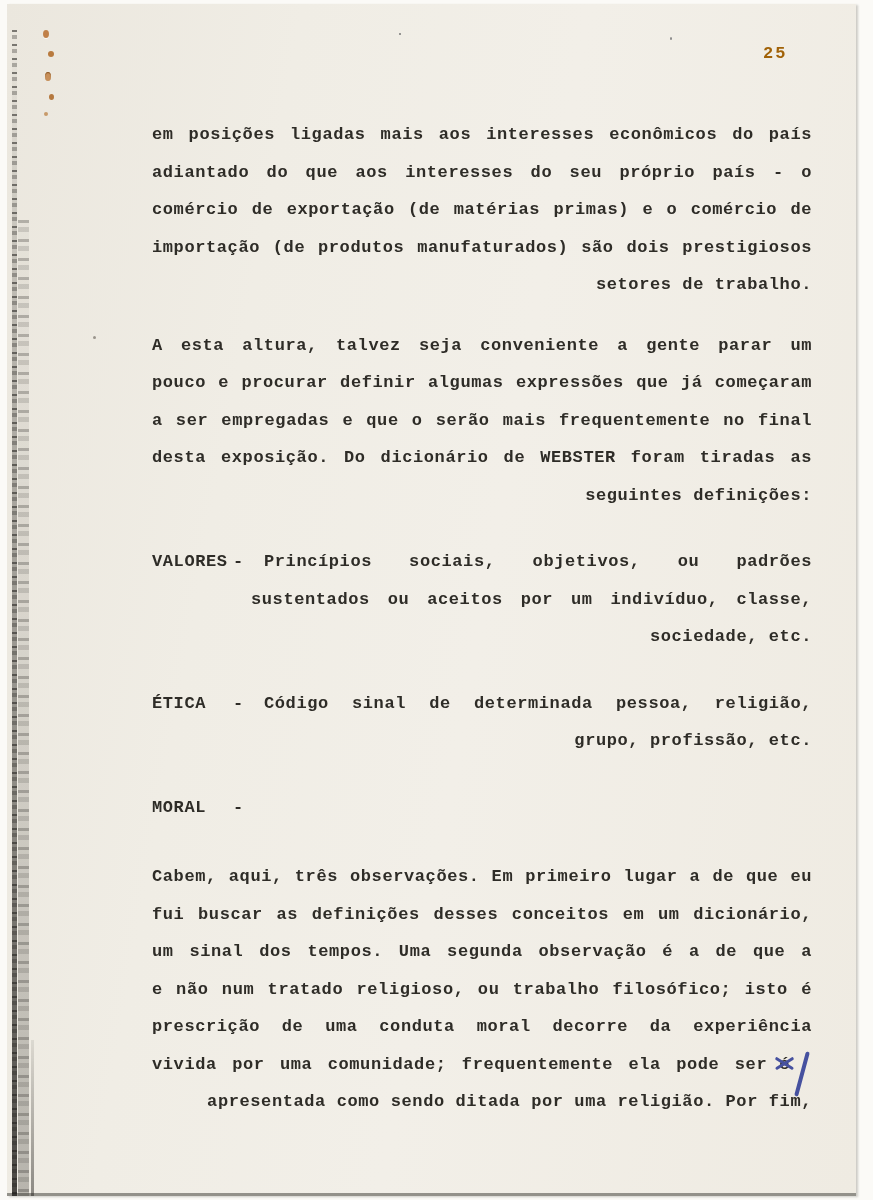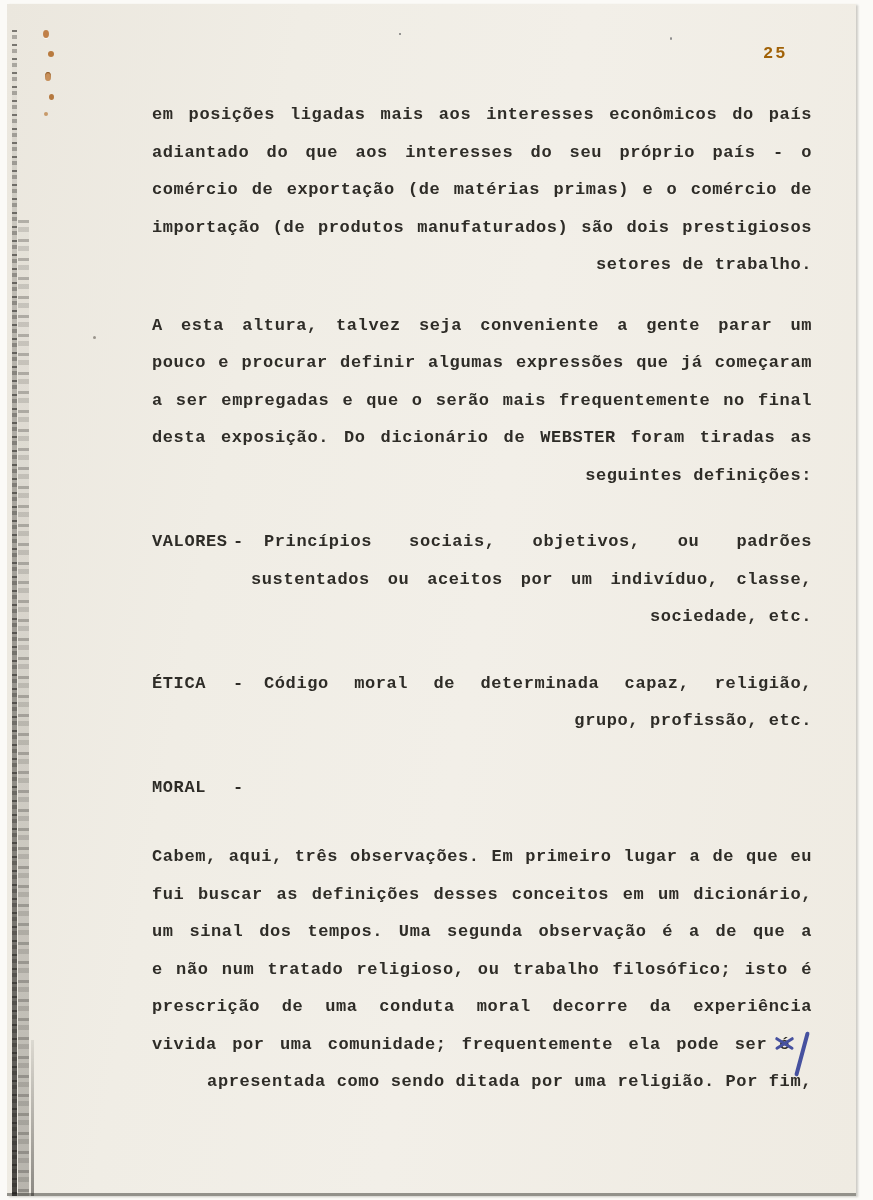--- a/index.html
+++ b/index.html
@@ -46,21 +46,21 @@
   .speck.r5{left:37px;top:108px;width:4px;height:4px;background:#c89a6a;}
   .speck.g1{left:392px;top:29px;width:2px;height:2px;background:#777;}
   .speck.g2{left:663px;top:33px;width:2px;height:3px;background:#888;}
   .speck.g3{left:86px;top:332px;width:3px;height:3px;background:#9a958c;}
   
   .pageno{
     position:absolute;left:763px;top:44px;
     font-size:17px;font-weight:bold;color:#a16207;letter-spacing:2px;
   }
   .content{
-    position:absolute;left:152px;top:96px;width:660px;
+    position:absolute;left:152px;top:116px;width:660px;
     font-size:17px;line-height:37.5px;letter-spacing:.6px;
     font-weight:bold;color:#2e2c27;
   }
   .para{margin:0 0 23px 0;}
   .tline{text-align:right;}
   .just{text-align:justify;text-align-last:justify;}
   
   .def-row{display:flex;margin-top:29px;}
   .def-term{width:74px;flex:none;}
   .def-dash{width:25px;flex:none;text-align:center;}
@@ -137,21 +137,21 @@
           </div>
         <div class="tline">sociedade, etc.</div>
       </div>
     </div>
 
     <div class="def-row">
       <div class="def-term">ÉTICA</div>
       <div class="def-dash">-</div>
       <div class="def-body">
         <div class="def-lines">
-            <div class="tline just">Código moral de determinada capaz, religião,</div>
+            <div class="tline just">Código sinal de determinada pessoa, religião,</div>
           </div>
         <div class="tline">grupo, profissão, etc.</div>
       </div>
     </div>
 
     <div class="def-row">
       <div class="def-term">MORAL</div>
       <div class="def-dash">-</div>
     </div>
 

